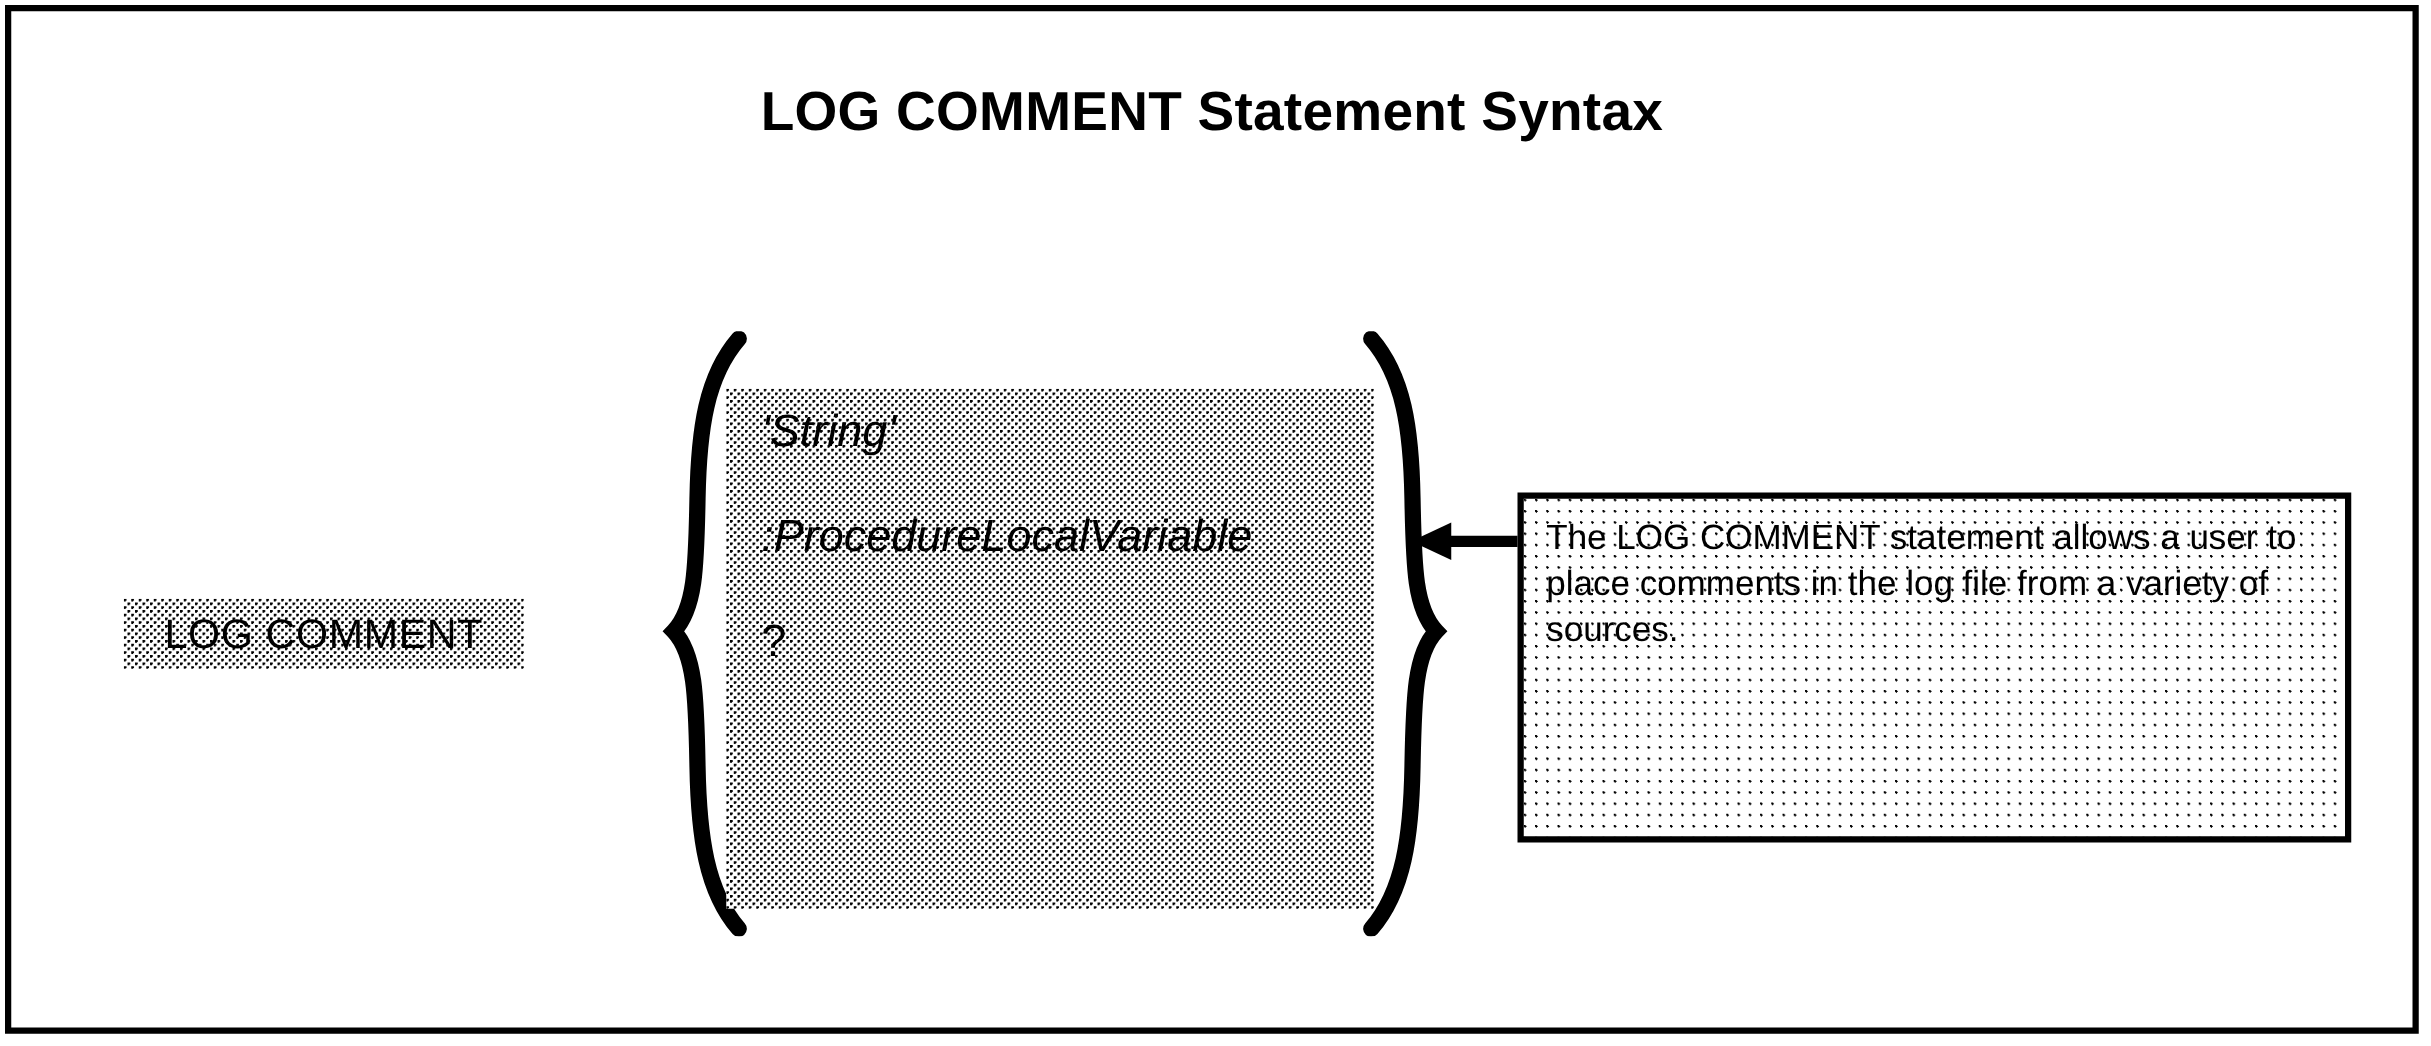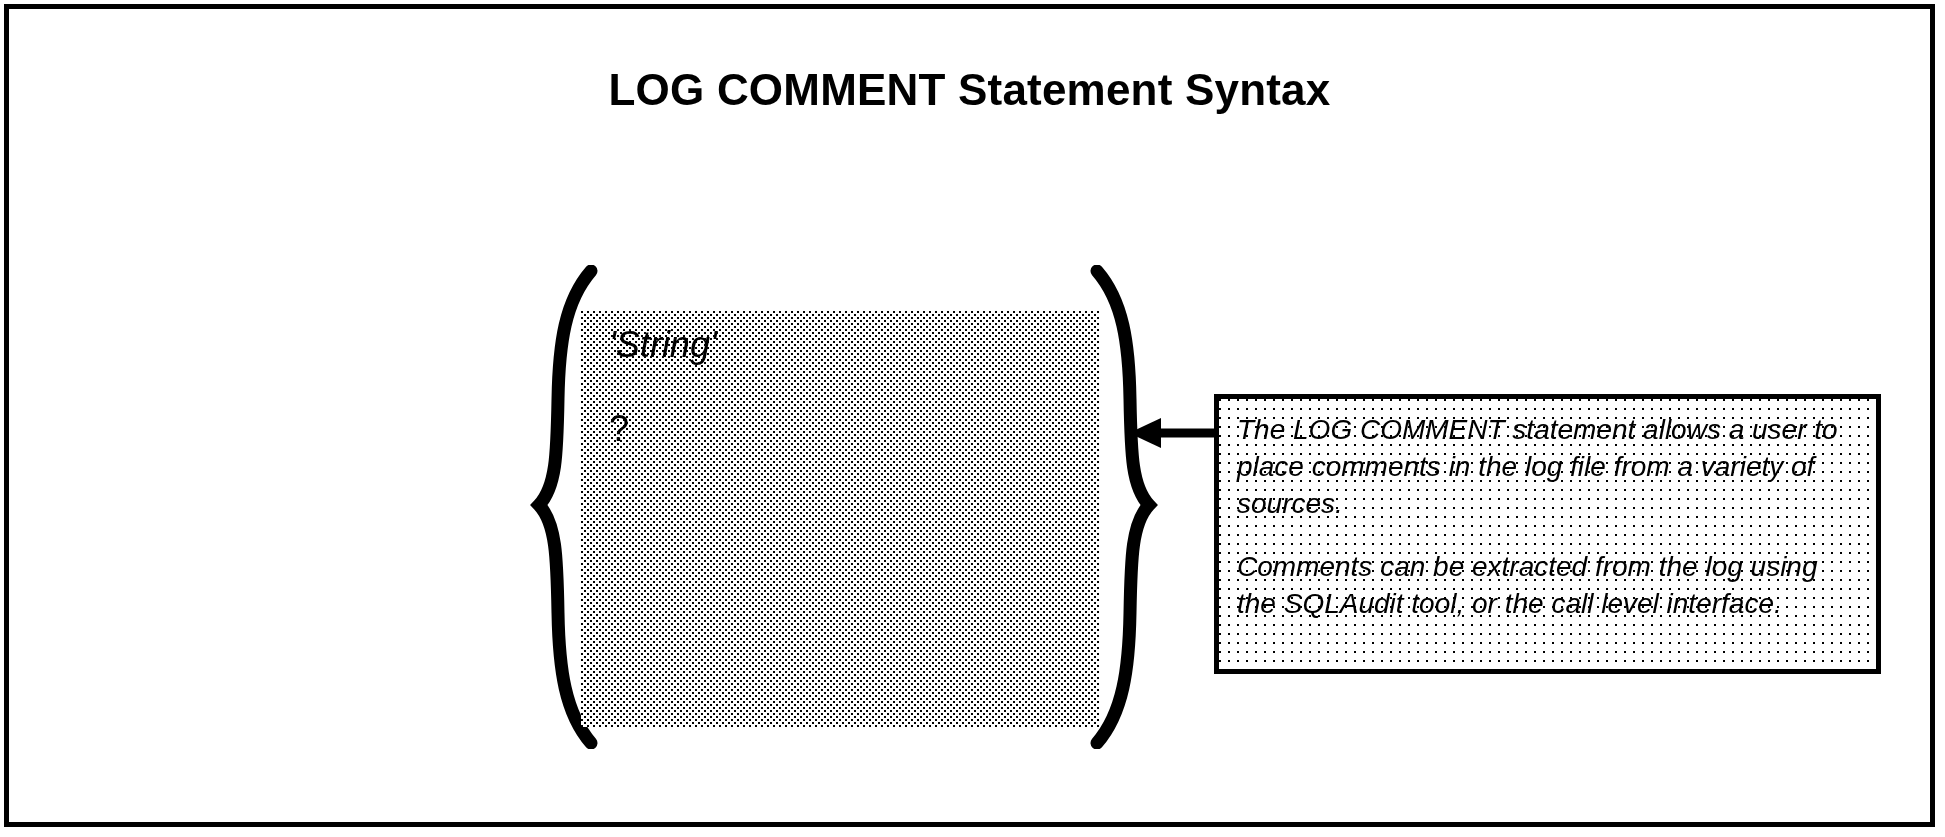--- a/index.html
+++ b/index.html
@@ -126,64 +126,66 @@
   
   #callout-box {
     position: absolute;
     left: 1205px;
     top: 385px;
     width: 667px;
     height: 280px;
     border: 5px solid #000000;
     box-sizing: border-box;
     padding: 12px 16px 0 18px;
-    font-style: italic;
   }
   .callout-para {
     font-size: 28px;
     line-height: 37px;
     color: #000000;
     margin: 0 0 26px 0;
   }
   .callout-para:last-child { margin-bottom: 0; }
 </style>
 </head>
 <body>
 
 <div id="diagram-frame">
 
   <div id="page-title">LOG COMMENT Statement Syntax</div>
 
+  <div id="keyword-box" class="stipple-coarse">
+    <span class="kw-label">LOG COMMENT</span>
+  </div>
 
   <div id="brace-left" class="brace">
     <svg viewBox="0 0 78 484" preserveAspectRatio="none" aria-hidden="true">
       <path d="M62 6 C 36 36, 30 78, 29 134 C 28 190, 27 222, 10 240
                C 27 258, 28 292, 29 348 C 30 404, 36 448, 62 478" fill="none" stroke="#000000" stroke-width="13" stroke-linecap="round"></path>
     </svg>
   </div>
 
   <div id="alternatives-panel" class="stipple-coarse">
     <div id="alternatives-list">
       <div class="alt-item">'String'</div>
+      <div class="alt-item">:ProcedureLocalVariable</div>
       <div class="alt-item plain">?</div>
     </div>
   </div>
 
   <div id="brace-right" class="brace">
     <svg viewBox="0 0 78 484" preserveAspectRatio="none" aria-hidden="true">
       <path d="M16 6 C 42 36, 48 78, 49 134 C 50 190, 51 222, 68 240
                C 51 258, 50 292, 49 348 C 48 404, 42 448, 16 478" fill="none" stroke="#000000" stroke-width="13" stroke-linecap="round"></path>
     </svg>
   </div>
 
   <div id="callout-arrow">
     <svg viewBox="0 0 90 40" aria-hidden="true">
       <path d="M88 20 L30 20" stroke="#000000" stroke-width="9" stroke-linecap="butt"></path>
       <path d="M2 20 L34 5 L34 35 Z" fill="#000000"></path>
     </svg>
   </div>
 
   <div id="callout-box" class="stipple-fine">
     <p class="callout-para">The LOG COMMENT statement allows a user to place comments in the log file from a variety of sources.</p>
-    <p class="callout-para">Comments can be extracted from the log using the SQLAudit tool, or the call level interface.</p>
   </div>
 
 </div>
 
 </body></html>

